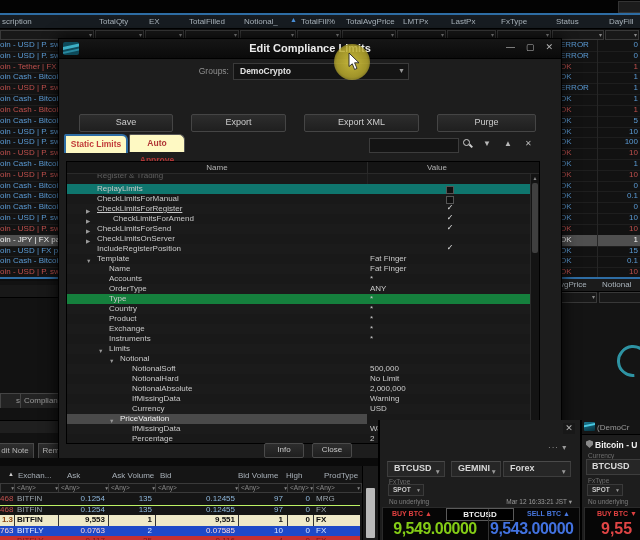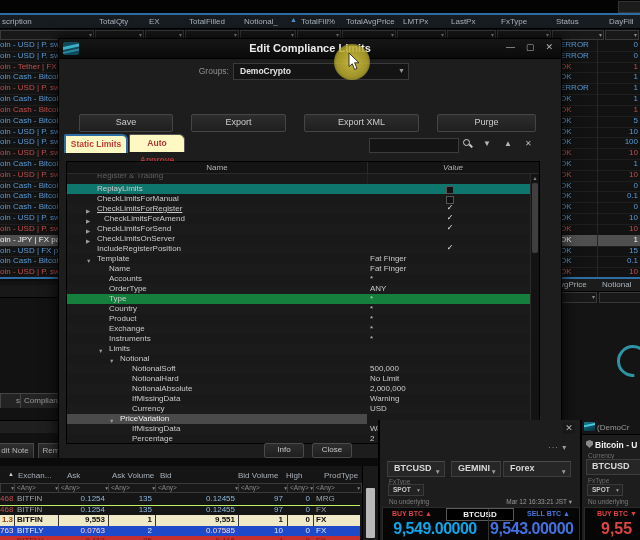--- a/index.html
+++ b/index.html
@@ -130,21 +130,21 @@
   .qp-spot{position:absolute;top:64px;width:30px;height:10px;background:#222;border:1px solid #3a3a3a;
            color:#c8c8c8;font-size:6.5px;font-weight:bold;line-height:9px;padding-left:4px;}
   .qp-spot .arr{position:absolute;right:2px;top:1px;font-size:5px;color:#999;}
   .qp-nound{position:absolute;top:78px;font-size:6.5px;color:#7d7d7d;}
   #qp-time{position:absolute;right:10px;top:78px;font-size:6.5px;color:#9a9a9a;}
   #qp-quote{position:absolute;left:2px;top:87px;width:196px;height:33px;background:#060606;border:1px solid #2a2a2a;}
   .buy-lbl{position:absolute;top:2px;font-size:7px;font-weight:bold;color:#e04040;}
   .sell-lbl{position:absolute;top:2px;font-size:7px;font-weight:bold;color:#4878e0;}
   #qp-pair{position:absolute;left:63px;top:0px;width:66px;height:11px;background:#000;border:1px solid #5a5a5a;
            color:#f0f0f0;font-size:8px;font-weight:bold;text-align:center;line-height:11px;}
-  .px-buy{position:absolute;left:0px;top:12px;width:104px;text-align:center;font-size:16px;font-weight:bold;color:#0ea5e9;letter-spacing:-.5px;}
+  .px-buy{position:absolute;left:0px;top:12px;width:104px;text-align:center;font-size:16px;font-weight:bold;color:#84cc16;letter-spacing:-.5px;}
   .px-sell{position:absolute;left:107px;top:12px;width:90px;text-align:left;font-size:16px;font-weight:bold;color:#4272e0;letter-spacing:-.5px;}
   #qp-div{position:absolute;left:105px;top:1px;width:1px;height:32px;background:#333;}
   
   #mini-panel{left:580px;top:420px;width:60px;height:120px;background:#1d1d1d;border-left:2px solid #000;}
   #mp-title{position:absolute;left:0;top:0;width:60px;height:14px;background:#151515;border-bottom:1px solid #000;}
   #mp-title .txt{position:absolute;left:15px;top:3px;font-size:8px;color:#9a9a9a;white-space:nowrap;}
   .wave-ico{position:absolute;left:2px;top:2px;width:11px;height:9px;border-radius:1px;background:linear-gradient(160deg,#1b7a93,#06303d);overflow:hidden;}
   .wave-ico:before{content:"";position:absolute;left:-2px;top:2px;width:16px;height:2px;background:#4ac8e0;transform:rotate(-12deg);}
   #mp-inst{position:absolute;left:13px;top:20px;font-size:8.5px;font-weight:bold;color:#f0f0f0;white-space:nowrap;}
   #mp-shield{position:absolute;left:4px;top:20px;width:7px;height:8px;background:#8a8a8a;
@@ -389,21 +389,21 @@
       <span class="lens"></span>
         <span class="handle"></span>
     </div>
     <div class="mini-ico" style="left:424px;">▼</div>
     <div class="mini-ico" style="left:445px;">▲</div>
     <div class="mini-ico" style="left:466px;">✕</div>
 
     <div id="tree">
       <div id="tree-head">
         <div class="tree-hlabel" style="left:0;width:300px;">Name</div>
-        <div class="tree-hlabel" style="left:304px;width:164px;font-style:italic;">Value</div>
+        <div class="tree-hlabel" style="left:288px;width:164px;">Value</div>
       </div>
       <div id="tree-vline"></div>
       <div id="tree-rows">
           <div class="trow" style="top: 0px; background: rgb(25, 25, 25); opacity: 0.38;">
             <div class="ncell">
               <span style="position: absolute; left: 30px; top: -3px;">Register &amp; Trading</span>
             </div>
           </div>
           <div class="trow" style="top: 10px; background: #0f766e;">
             <div class="ncell">
@@ -420,21 +420,21 @@
           <div class="trow" style="top: 30px; background: rgb(27, 27, 27);">
             <div class="ncell">
               <span class="tarrow" style="left: 19px;">▶</span>
               <span style="position: absolute; left: 30px; text-decoration: underline;">CheckLimitsForRegister</span>
             </div>
             <span class="vcheck">✓</span>
           </div>
           <div class="trow" style="top: 40px; background: rgb(25, 25, 25);">
             <div class="ncell">
               <span class="tarrow" style="left: 19px;">▶</span>
-              <span style="position: absolute; left: 37px;">CheckLimitsForAmend</span>
+              <span style="position: absolute; left: 46px;">CheckLimitsForAmend</span>
             </div>
             <span class="vcheck">✓</span>
           </div>
           <div class="trow" style="top: 50px; background: rgb(27, 27, 27);">
             <div class="ncell">
               <span class="tarrow" style="left: 19px;">▶</span>
               <span style="position: absolute; left: 30px;">CheckLimitsForSend</span>
             </div>
             <span class="vcheck">✓</span>
           </div>

